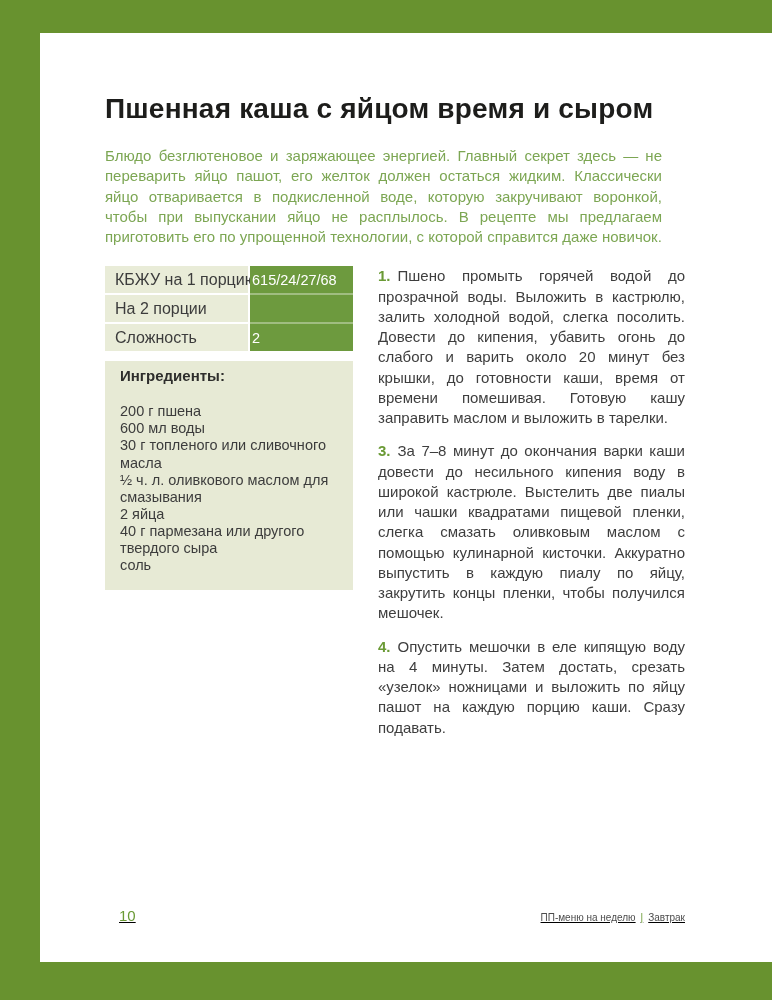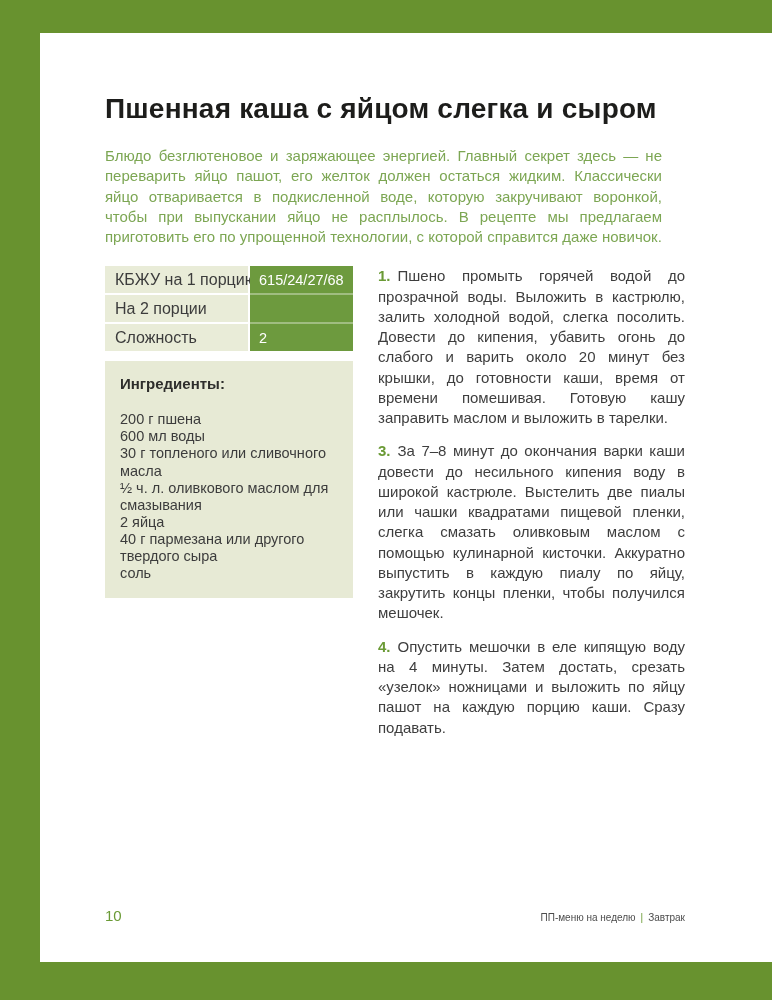--- a/index.html
+++ b/index.html
@@ -49,31 +49,31 @@
     display:flex; align-items:center;
     padding-left:10px;
     font-size:16px; color: var(--text-dark, #3C3C3C);
     white-space:nowrap;
   }
   .label-cell:last-child { margin-bottom:0; }
   .values { width:103px; background: var(--table-green, #6D9A3E); display:flex; flex-direction:column; }
   .value-cell {
     height:29px;
     display:flex; align-items:center;
-    padding-left:9px;
+    padding-left:2px;
     color:#fff; font-size:14.5px;
     border-bottom:2px solid rgba(255,255,255,.35);
   }
   .value-cell:last-child { border-bottom:none; height:27px; }
 
   
   .ingredients {
     margin-top:10px;
     background: var(--box-bg, #E7EAD5);
-    padding:14px 14px 16px 15px;
+    padding:6px 14px 16px 15px;
   }
   .ing-header {
     font-weight:bold; font-size:15px;
     color:#2E2E2C;
     margin-bottom:19px;
   }
   .ing-item {
     font-size:14.5px;
     color: var(--text-dark, #3C3C3C);
     line-height:1.18;
@@ -90,34 +90,34 @@
   }
   .step-num {
     color: var(--accent-green, #6A9A35);
     font-weight:bold;
     margin-right:7px;
   }
 
   
   .footer {
     position:absolute;
-    left:65px; right:87px; bottom:38px;
-    display:flex; justify-content:space-between; align-items:baseline;
+    left:79px; right:87px; bottom:38px;
+    display:flex; justify-content:space-between; align-items:baseline;text-decoration:underline;
   }
   .page-num { color: var(--accent-green, #8AB060); font-size:15px; }
   .footer-right { color:#4C4C4C; font-size:10px; }
   .footer-sep { color: var(--accent-green, #7CA653); margin:0 5px; }
 </style>
 </head>
 <body>
 
 <div class="page">
   <div class="content">
 
-    <h1 class="title">Пшенная каша с яйцом слегка и сыром</h1>
+    <h1 class="title">Пшенная каша с яйцом время и сыром</h1>
 
     <p class="intro">Блюдо безглютеновое и заряжающее энергией. Главный секрет здесь — не переварить яйцо пашот, его желток должен остаться жидким. Классически яйцо отваривается в подкисленной воде, которую закручивают воронкой, чтобы при выпускании яйцо не расплылось. В рецепте мы предлагаем приготовить его по упрощенной технологии, с которой справится даже новичок.</p>
 
     <div class="cols">
 
       <div class="left-col">
 
         <div class="info-table">
           <div class="labels">
             <div class="label-cell">КБЖУ на 1 порцию:</div>

